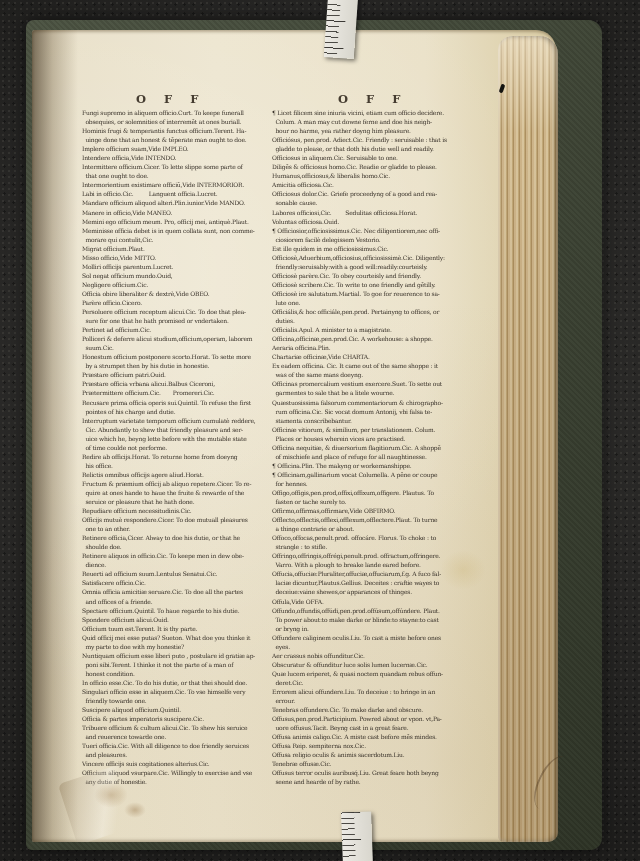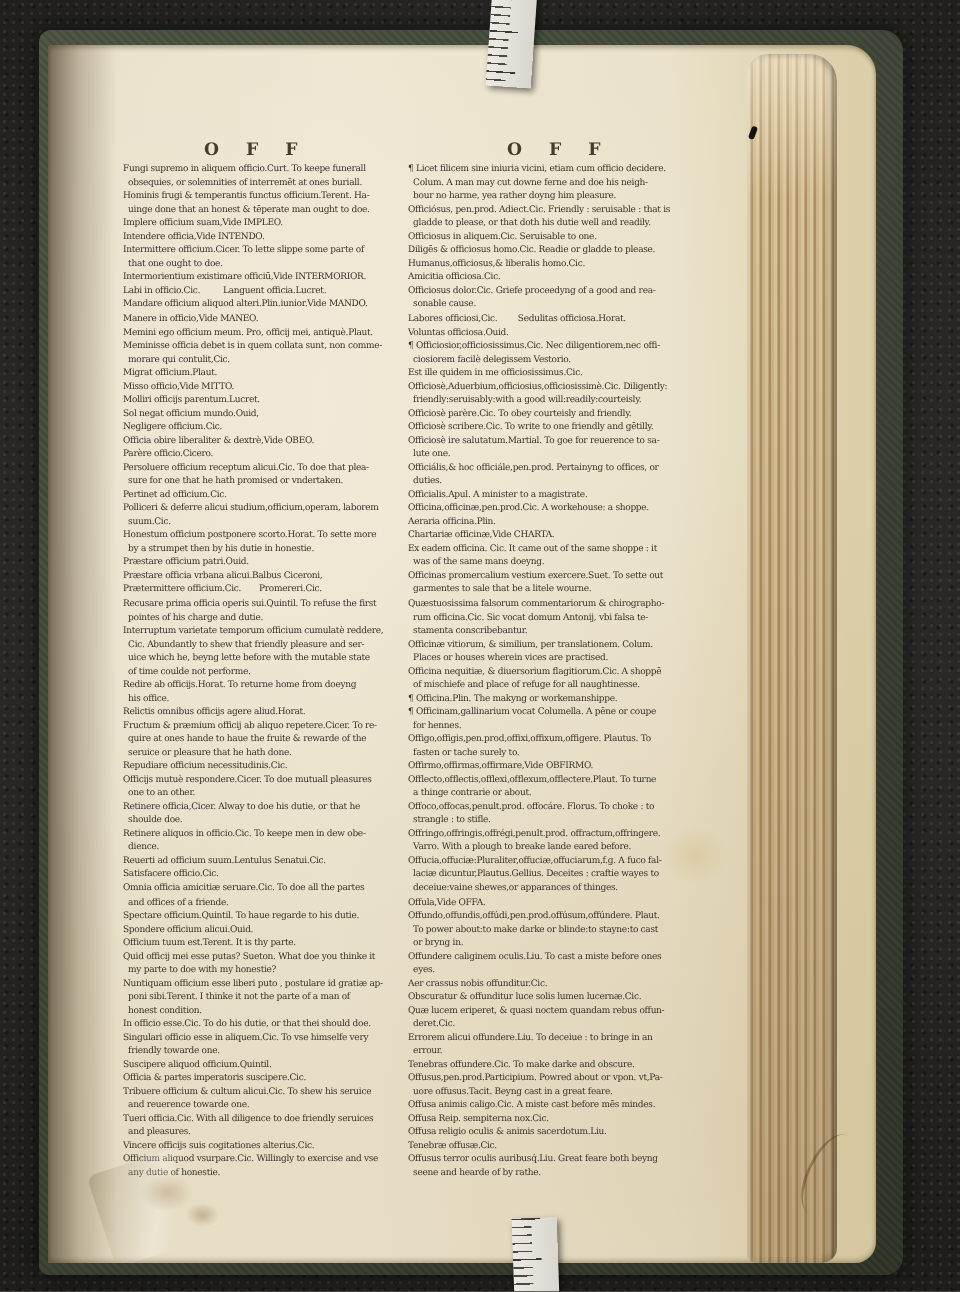--- a/index.html
+++ b/index.html
@@ -26,21 +26,20 @@
   .paper{
     position:absolute;left:32px;top:30px;width:524px;height:812px;
     background:
       radial-gradient(circle at 20% 30%, rgba(255,255,255,.25), transparent 60%),
       radial-gradient(circle at 80% 90%, rgba(150,120,70,.12), transparent 55%),
       linear-gradient(to right,#e6ddc4 0,#ece4cd 35%,#eae1c8 75%,#dccfa9 97%),
       #e9e1ca;
     border-radius:3px 20px 14px 2px;
     box-shadow:inset 0 2px 3px rgba(80,60,30,.35), inset 0 -2px 3px rgba(80,60,30,.3);
     overflow:hidden;
-    padding-left:28px;
   }
   .gutter{
     position:absolute;left:0;top:0;width:46px;height:100%;
     background:linear-gradient(to right, rgba(52,38,18,.62), rgba(80,60,30,.28) 45%, rgba(80,60,30,0) 100%);
   }
   .running-head{
     position:absolute;top:62px;font-size:11.5px;letter-spacing:7px;color:#453c30;font-weight:bold;
   }
   .head-left{left:104px;}
   .head-right{left:306px;}

